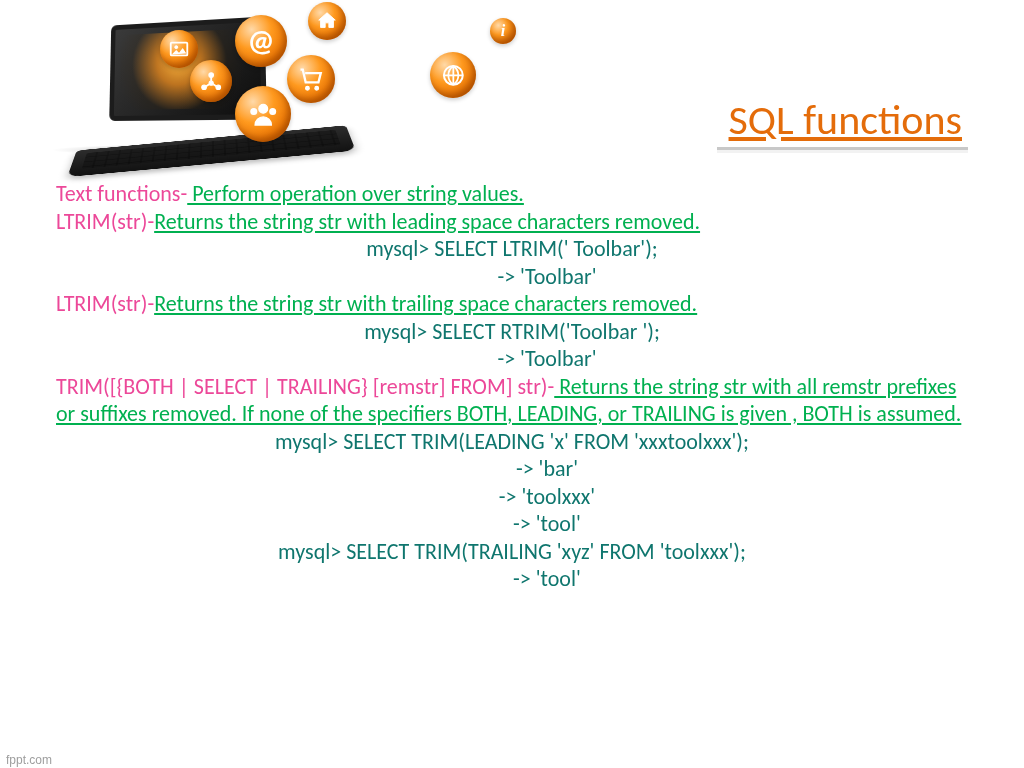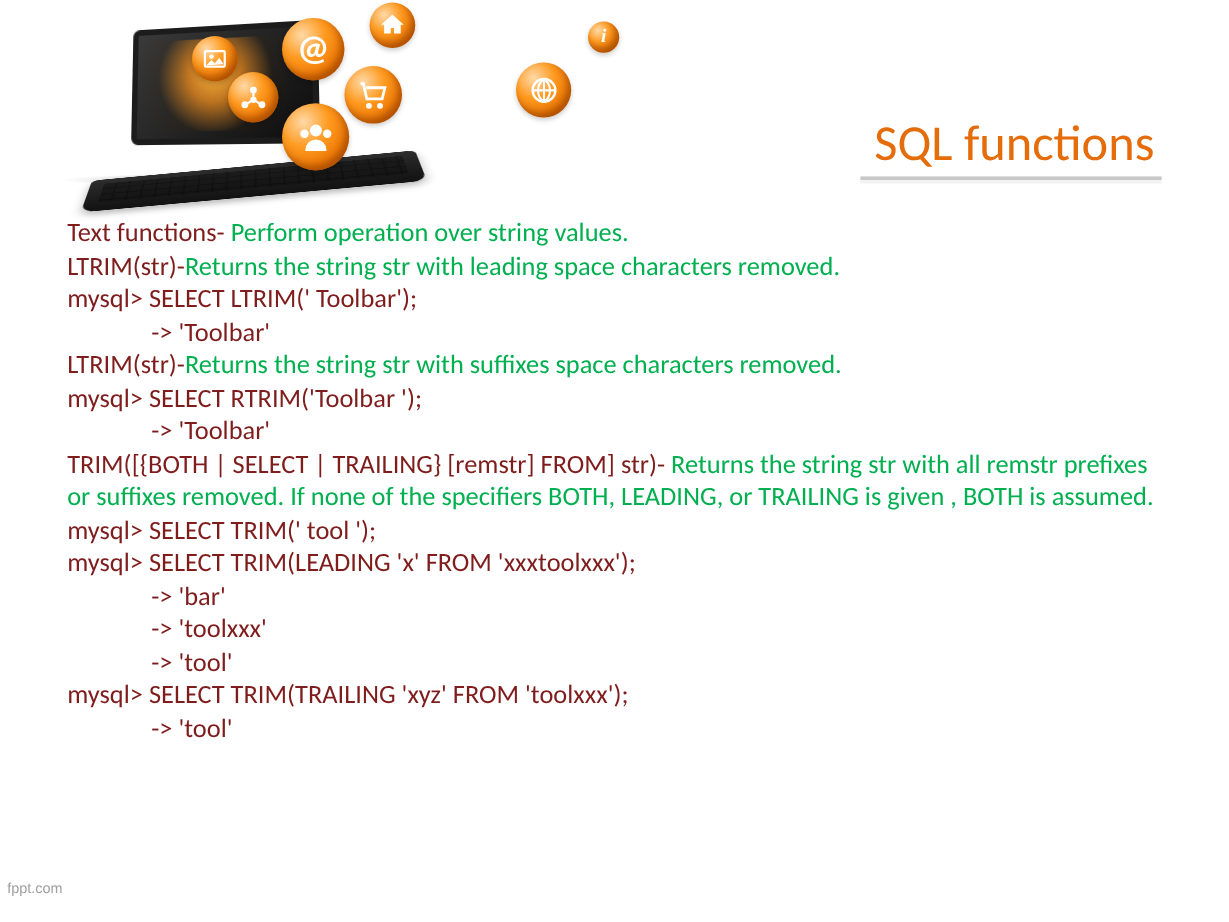--- a/index.html
+++ b/index.html
@@ -102,38 +102,38 @@
   .slide-title {
     position: absolute;
     right: 56px;
     top: 94px;
     font-size: 42px;
     color: #e46c0a;
     border-bottom: 3px solid #c8c8c8;
     padding: 0 6px 0 12px;
     box-shadow: 0 3px 0 rgba(0,0,0,0.05);
   }
-  .slide-title a { color:inherit; }
+  .slide-title a { color:inherit; text-decoration: underline; }
 
   .content {
     position: absolute;
     left: 56px;
     right: 56px;
     top: 180px;
     color: #000;
   }
-  .red   { color: #7f1d1d; }
-  .green { color: #00b050; }
-  .black { color: #7f1d1d; }
+  .red   { color: #ec4899; }
+  .green { color: #00b050; text-decoration: underline; }
+  .black { color: #0f766e; text-align: center; }
   .indent { padding-left: 70px; }
 
   .watermark {
     position:absolute;
     left:6px;
-    bottom:20px;
+    bottom:0;
     font-size:12px;
     color:#9e9e9e;
     font-family: Arial, sans-serif;
   }
 </style>
 </head>
 <body>
 
 <div class="header-graphic">
   <div class="shadow"></div>
@@ -194,28 +194,27 @@
 <div class="content">
   <div>
     <span class="red">Text functions-</span><span class="green"> Perform operation over string values.</span>
   </div>
   <div>
     <span class="red">LTRIM(str)-</span><span class="green">Returns the string str with leading space characters removed.</span>
   </div>
   <div class="black">mysql&gt; SELECT LTRIM(' Toolbar');</div>
   <div class="black indent">-&gt; 'Toolbar'</div>
   <div>
-    <span class="red">LTRIM(str)-</span><span class="green">Returns the string str with suffixes space characters removed.</span>
+    <span class="red">LTRIM(str)-</span><span class="green">Returns the string str with trailing space characters removed.</span>
   </div>
   <div class="black">mysql&gt; SELECT RTRIM('Toolbar    ');</div>
   <div class="black indent">-&gt; 'Toolbar'</div>
   <div>
     <span class="red">TRIM([{BOTH | SELECT | TRAILING} [remstr] FROM] str)-</span><span class="green"> Returns the string str with all remstr prefixes or suffixes removed. If none of the specifiers BOTH, LEADING, or TRAILING is given , BOTH is assumed.</span>
   </div>
-  <div class="black">mysql&gt; SELECT TRIM('  tool   ');</div>
   <div class="black">mysql&gt; SELECT TRIM(LEADING 'x' FROM 'xxxtoolxxx');</div>
   <div class="black indent">-&gt; 'bar'</div>
   <div class="black indent">-&gt; 'toolxxx'</div>
   <div class="black indent">-&gt; 'tool'</div>
   <div class="black">mysql&gt; SELECT TRIM(TRAILING 'xyz' FROM 'toolxxx');</div>
   <div class="black indent">-&gt; 'tool'</div>
 </div>
 
 <div class="watermark">fppt.com</div>
 

